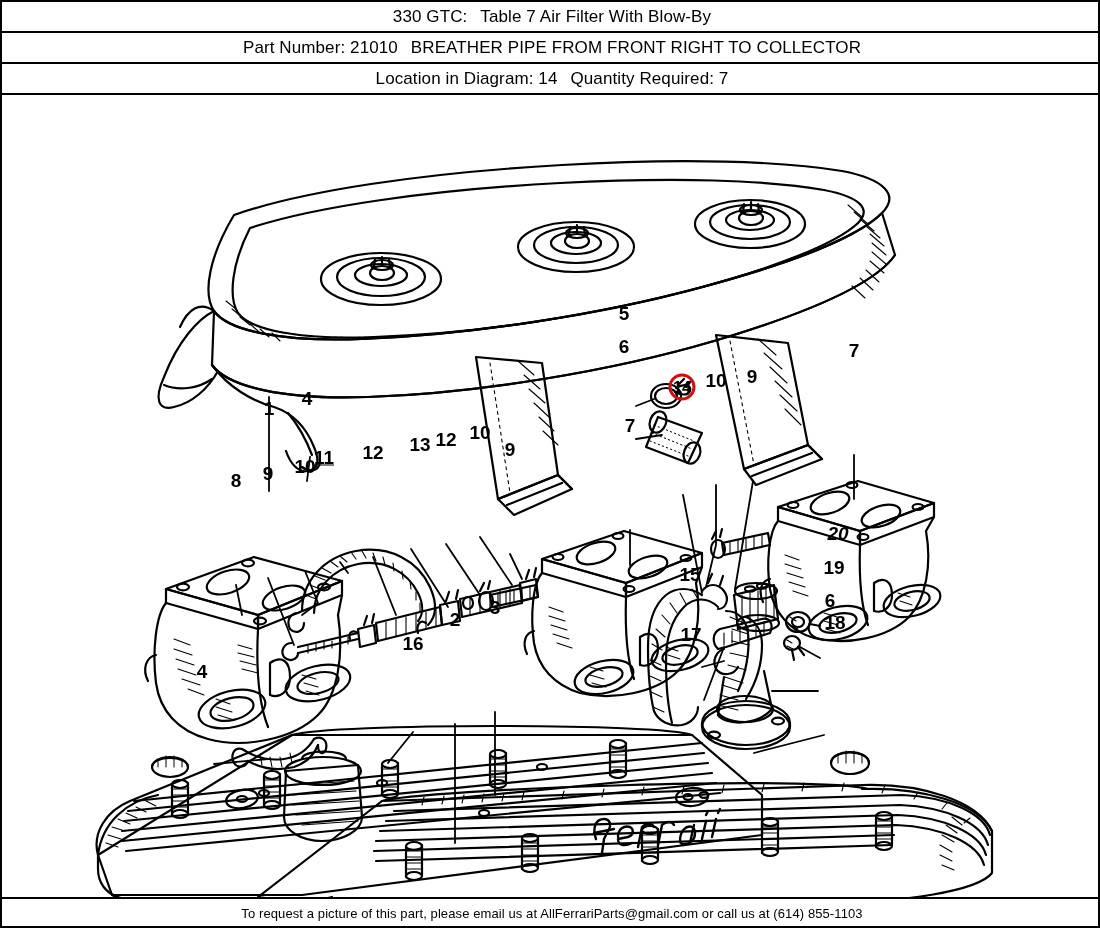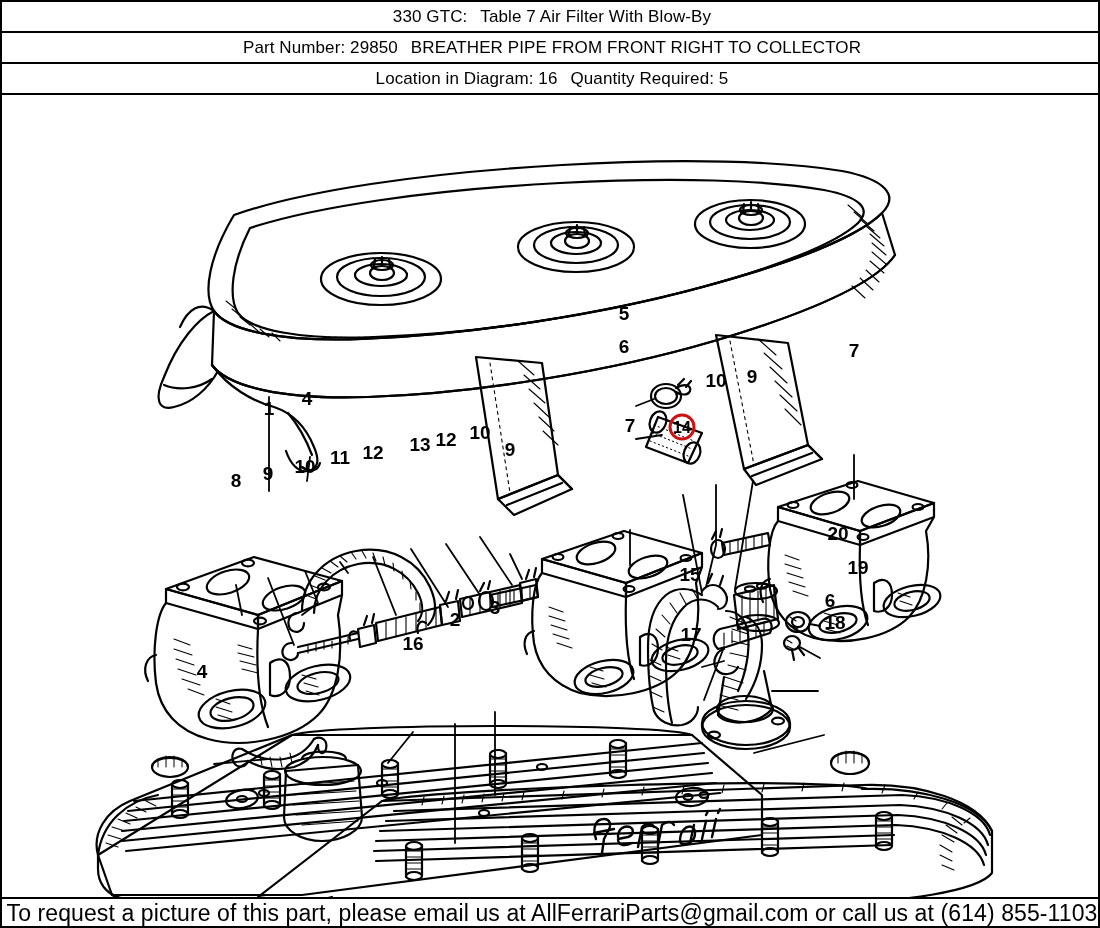--- a/index.html
+++ b/index.html
@@ -61,21 +61,21 @@
     top: 895px;
     width: 1100px;
     height: 31px;
     box-sizing: border-box;
     border-top: 2px solid #000000;
     display: flex;
     align-items: center;
     justify-content: center;
     background: #ffffff;
   }
-  #footer-row .hdr-text { font-size: 23px; }
+  #footer-row .hdr-text { font-size: 13px; }
 
   svg.linework { position: absolute; top: 0; left: 0; }
 
   .callout {
     position: absolute;
     font-family: "Liberation Sans", sans-serif;
     font-weight: bold;
     font-size: 19px;
     line-height: 1;
     color: #000000;
@@ -98,25 +98,25 @@
 </head>
 <body>
 
 <div id="page">
 
   <div class="hdr-row" id="hdr1">
     <span class="hdr-text"><span>330 GTC:</span><span class="sep"></span><span>Table 7 Air Filter With Blow-By</span></span>
   </div>
 
   <div class="hdr-row" id="hdr2">
-    <span class="hdr-text"><span>Part Number: 29850</span><span class="sep"></span><span>BREATHER PIPE FROM FRONT RIGHT TO COLLECTOR</span></span>
+    <span class="hdr-text"><span>Part Number: 21010</span><span class="sep"></span><span>BREATHER PIPE FROM FRONT RIGHT TO COLLECTOR</span></span>
   </div>
 
   <div class="hdr-row" id="hdr3">
-    <span class="hdr-text"><span>Location in Diagram: 16</span><span class="sep"></span><span>Quantity Required: 5</span></span>
+    <span class="hdr-text"><span>Location in Diagram: 14</span><span class="sep"></span><span>Quantity Required: 7</span></span>
   </div>
 
   <div id="diagram-area">
 
     <svg class="linework" width="1100" height="802" viewBox="0 0 1100 802" shape-rendering="geometricPrecision">
       <g fill="none" stroke="#000" stroke-width="2.2" stroke-linecap="round" stroke-linejoin="round">
 
         <g>
 
           <path d="M232 120 C 300 96, 420 78, 560 70 C 680 63, 780 66, 840 76
@@ -667,36 +667,36 @@
           <path d="M212 669 L 266 664"></path>
         </g>
       </g>
     </svg>
 
     <div id="callout-layer">
         <div class="callout" style="left: 267px; top: 313px;">1</div>
         <div class="callout" style="left: 305px; top: 303px;">4</div>
         <div class="callout" style="left: 622px; top: 218px;">5</div>
         <div class="callout" style="left: 622px; top: 251px;">6</div>
-        <div class="callout hl" style="left: 680px; top: 292px; border-color: rgb(204, 17, 17); margin-top: 40px;">14</div>
+        <div class="callout hl" style="left: 680px; top: 292px; border-color: rgb(204, 17, 17);">14</div>
         <div class="callout" style="left: 714px; top: 285px;">10</div>
         <div class="callout" style="left: 750px; top: 281px;">9</div>
         <div class="callout" style="left: 852px; top: 255px;">7</div>
         <div class="callout" style="left: 628px; top: 330px;">7</div>
         <div class="callout" style="left: 234px; top: 385px;">8</div>
         <div class="callout" style="left: 266px; top: 378px;">9</div>
         <div class="callout" style="left: 303px; top: 371px;">10</div>
-        <div class="callout" style="left: 338px; top: 362px;">11</div>
+        <div class="callout" style="left: 322px; top: 362px; text-decoration: underline;">11</div>
         <div class="callout" style="left: 371px; top: 357px;">12</div>
         <div class="callout" style="left: 418px; top: 349px;">13</div>
         <div class="callout" style="left: 444px; top: 344px;">12</div>
         <div class="callout" style="left: 478px; top: 337px;">10</div>
         <div class="callout" style="left: 508px; top: 354px;">9</div>
-        <div class="callout" style="left: 836px; top: 438px;">20</div>
-        <div class="callout" style="left: 832px; top: 472px; margin-left: 24px;">19</div>
+        <div class="callout" style="left: 836px; top: 438px; font-style: italic;">20</div>
+        <div class="callout" style="left: 832px; top: 472px;">19</div>
         <div class="callout" style="left: 688px; top: 479px;">15</div>
         <div class="callout" style="left: 828px; top: 505px;">6</div>
         <div class="callout" style="left: 689px; top: 512px; margin-top: 27px;">17</div>
         <div class="callout" style="left: 411px; top: 532px; margin-top: 16px;">16</div>
         <div class="callout" style="left: 453px; top: 524px;">2</div>
         <div class="callout" style="left: 493px; top: 512px;">3</div>
         <div class="callout" style="left: 833px; top: 527px;">18</div>
         <div class="callout" style="left: 200px; top: 576px;">4</div>
       </div>
 

